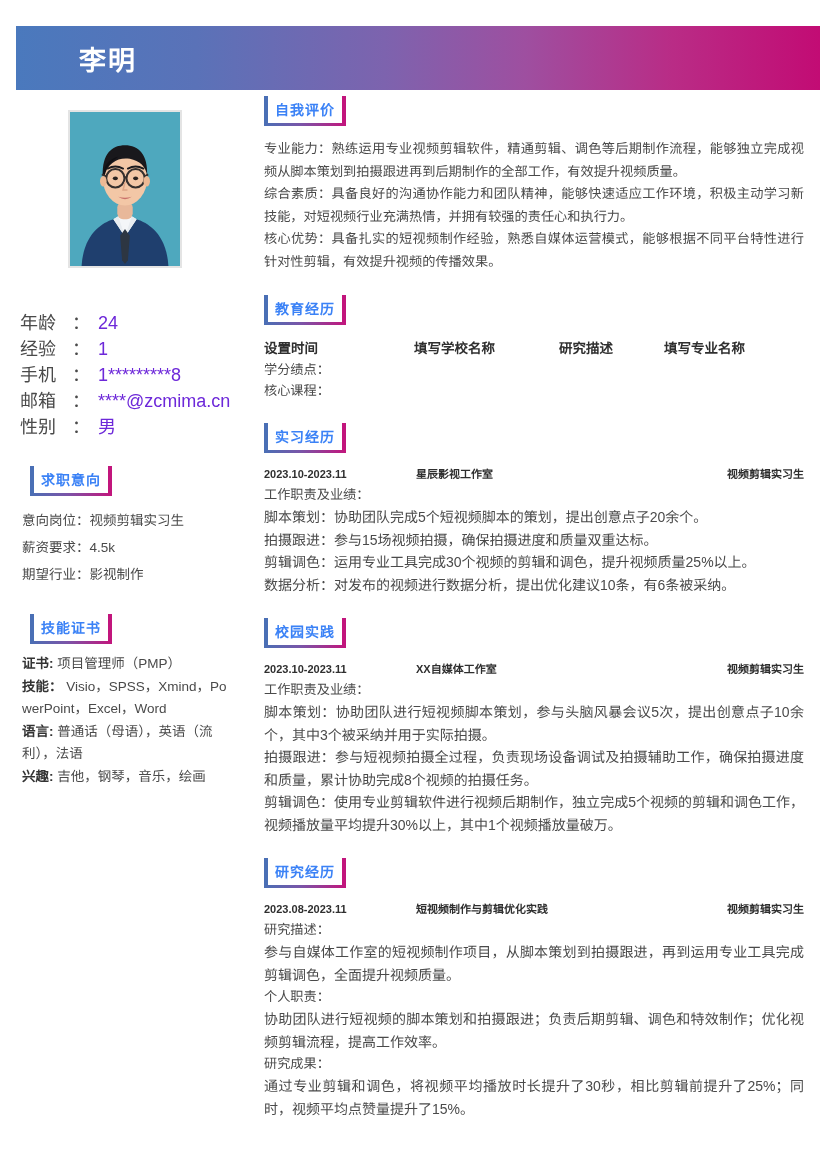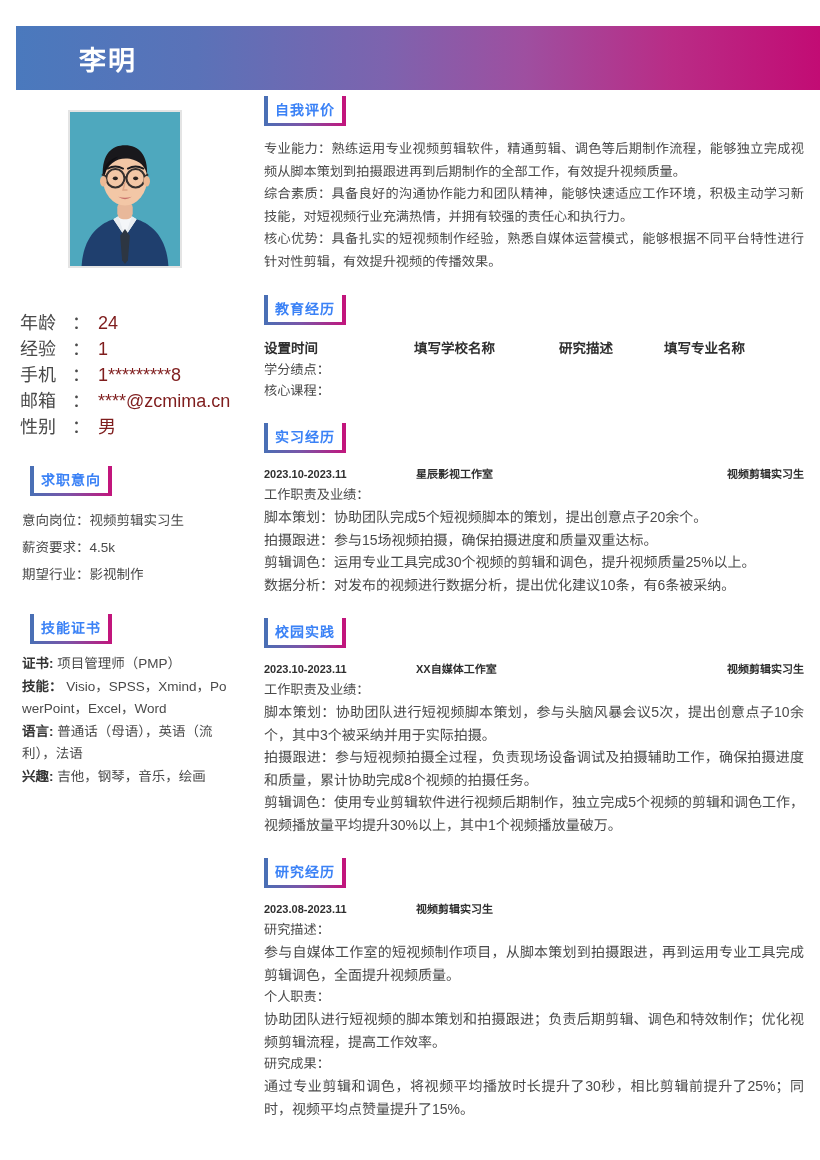--- a/index.html
+++ b/index.html
@@ -93,21 +93,21 @@
     font-size: 18px;
     line-height: 26px;
     color: #4a4a4a;
     white-space: nowrap;
   }
   .info-label {
     min-width: 52px;
     color: #4a4a4a;
   }
   .info-colon { margin: 0 2px 0 0; }
-  .info-value { color: #7f1d1d; margin-left: 6px; }
+  .info-value { color: #6d28d9; margin-left: 6px; }
 
   
   .sec-head {
     position: relative;
     display: inline-block;
     padding: 3px 11px 4px 11px;
     margin: 0;
     box-sizing: border-box;
   }
   .sec-head .bar-l,
@@ -436,20 +436,21 @@
     <div class="right-sec">
       <div class="sec-head">
         <span class="bar-l"></span>
         <span class="bar-r"></span>
         <span class="underline"></span>
         <span class="sec-title">研究经历</span>
       </div>
       <div class="right-body">
         <div class="exp-head">
           <span class="exp-date">2023.08-2023.11</span>
+          <span class="exp-org">短视频制作与剪辑优化实践</span>
           <span class="exp-role">视频剪辑实习生</span>
         </div>
         <p class="exp-sub">研究描述：</p>
         <p class="exp-item">参与自媒体工作室的短视频制作项目，从脚本策划到拍摄跟进，再到运用专业工具完成剪辑调色，全面提升视频质量。</p>
         <p class="exp-sub">个人职责：</p>
         <p class="exp-item">协助团队进行短视频的脚本策划和拍摄跟进；负责后期剪辑、调色和特效制作；优化视频剪辑流程，提高工作效率。</p>
         <p class="exp-sub">研究成果：</p>
         <p class="exp-item">通过专业剪辑和调色，将视频平均播放时长提升了30秒，相比剪辑前提升了25%；同时，视频平均点赞量提升了15%。</p>
       </div>
     </div>

